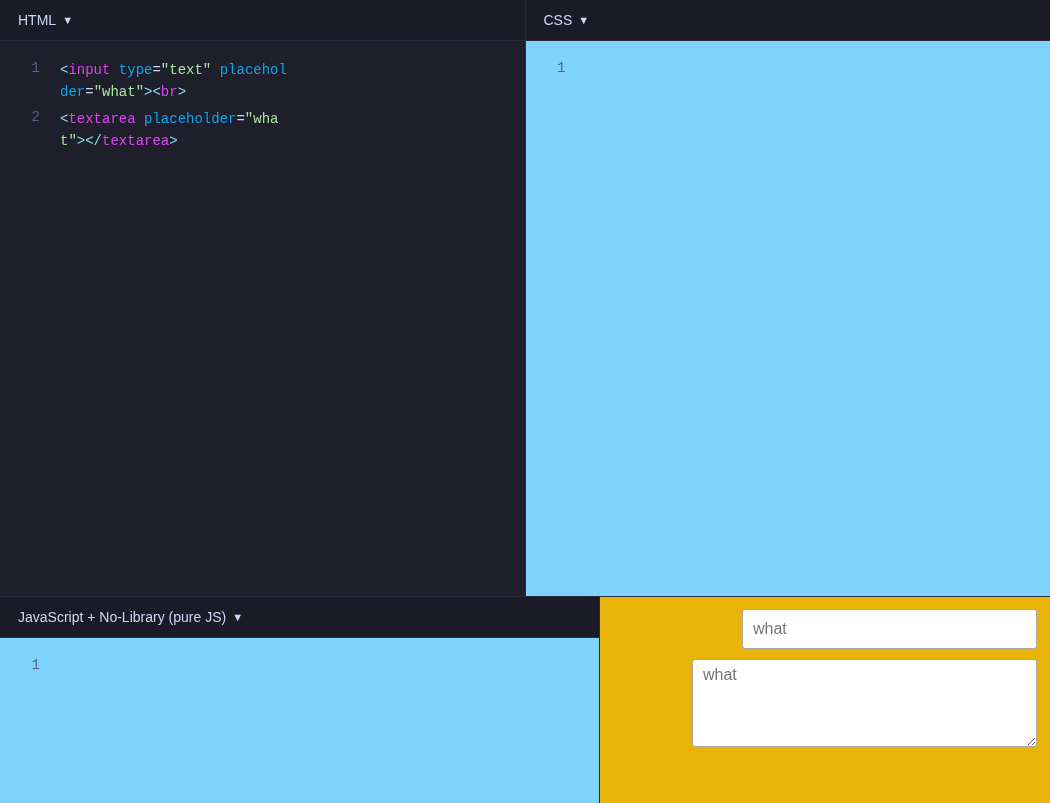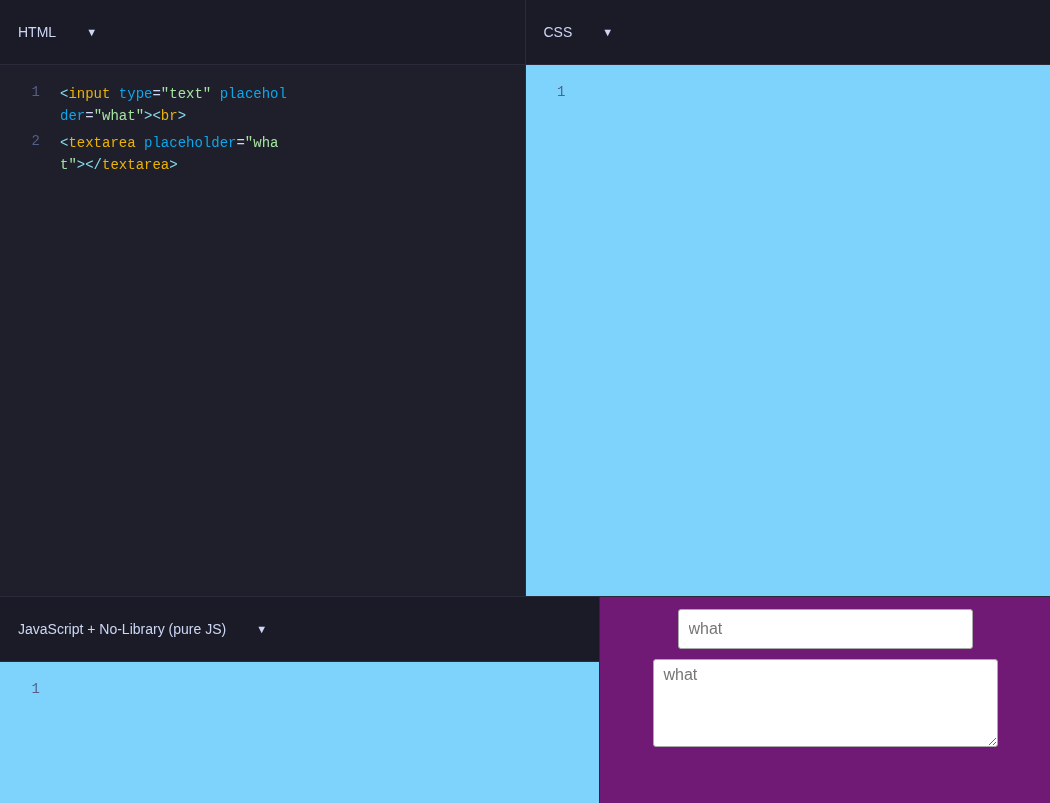--- a/index.html
+++ b/index.html
@@ -28,29 +28,28 @@
       flex: 1;
       display: flex;
       flex-direction: column;
       background-color: #1e1f2b;
       border-right: 1px solid #2a2b3a;
     }
 
     .panel-header {
       display: flex;
       align-items: center;
-      padding: 24px 18px;
+      padding: 12px 18px;
       background-color: #1a1b26;
       border-bottom: 1px solid #2a2b3a;
       color: #cdd6f4;
       font-family: sans-serif;
       font-size: 14px;
       font-weight: 500;
       min-height: 40px;
-      gap: 24px;
     }
 
     .panel-header .dropdown-arrow {
       margin-left: 6px;
       font-size: 11px;
       color: #cdd6f4;
     }
 
     .code-area {
       flex: 1;
@@ -82,21 +81,21 @@
       white-space: pre-wrap;
       word-break: break-all;
     }
 
     
     .tag-bracket {
       color: #89dceb;
     }
 
     .tag-name {
-      color: #eab308;
+      color: #d946ef;
     }
 
     .attr-name {
       color: #0ea5e9;
     }
 
     .attr-value {
       color: #a6e3a1;
     }
 
@@ -115,26 +114,26 @@
       width: 600px;
       flex-shrink: 0;
       background-color: #7dd3fc;
       border-right: 1px solid #2a2b3a;
       display: flex;
       flex-direction: column;
     }
 
     .preview-panel {
       flex: 1;
-      background-color: #701a75;
-      display: flex;
-      flex-direction: column;
-      align-items: center;
+      background-color: #eab308;
+      display: flex;
+      flex-direction: column;
+      align-items: flex-end;
       justify-content: flex-start;
-      padding: 12px 4px;
+      padding: 12px 13px;
       gap: 10px;
     }
 
     .preview-input {
       width: 295px;
       height: 40px;
       border: 1px solid #aaa;
       border-radius: 3px;
       padding: 6px 10px;
       font-size: 16px;

